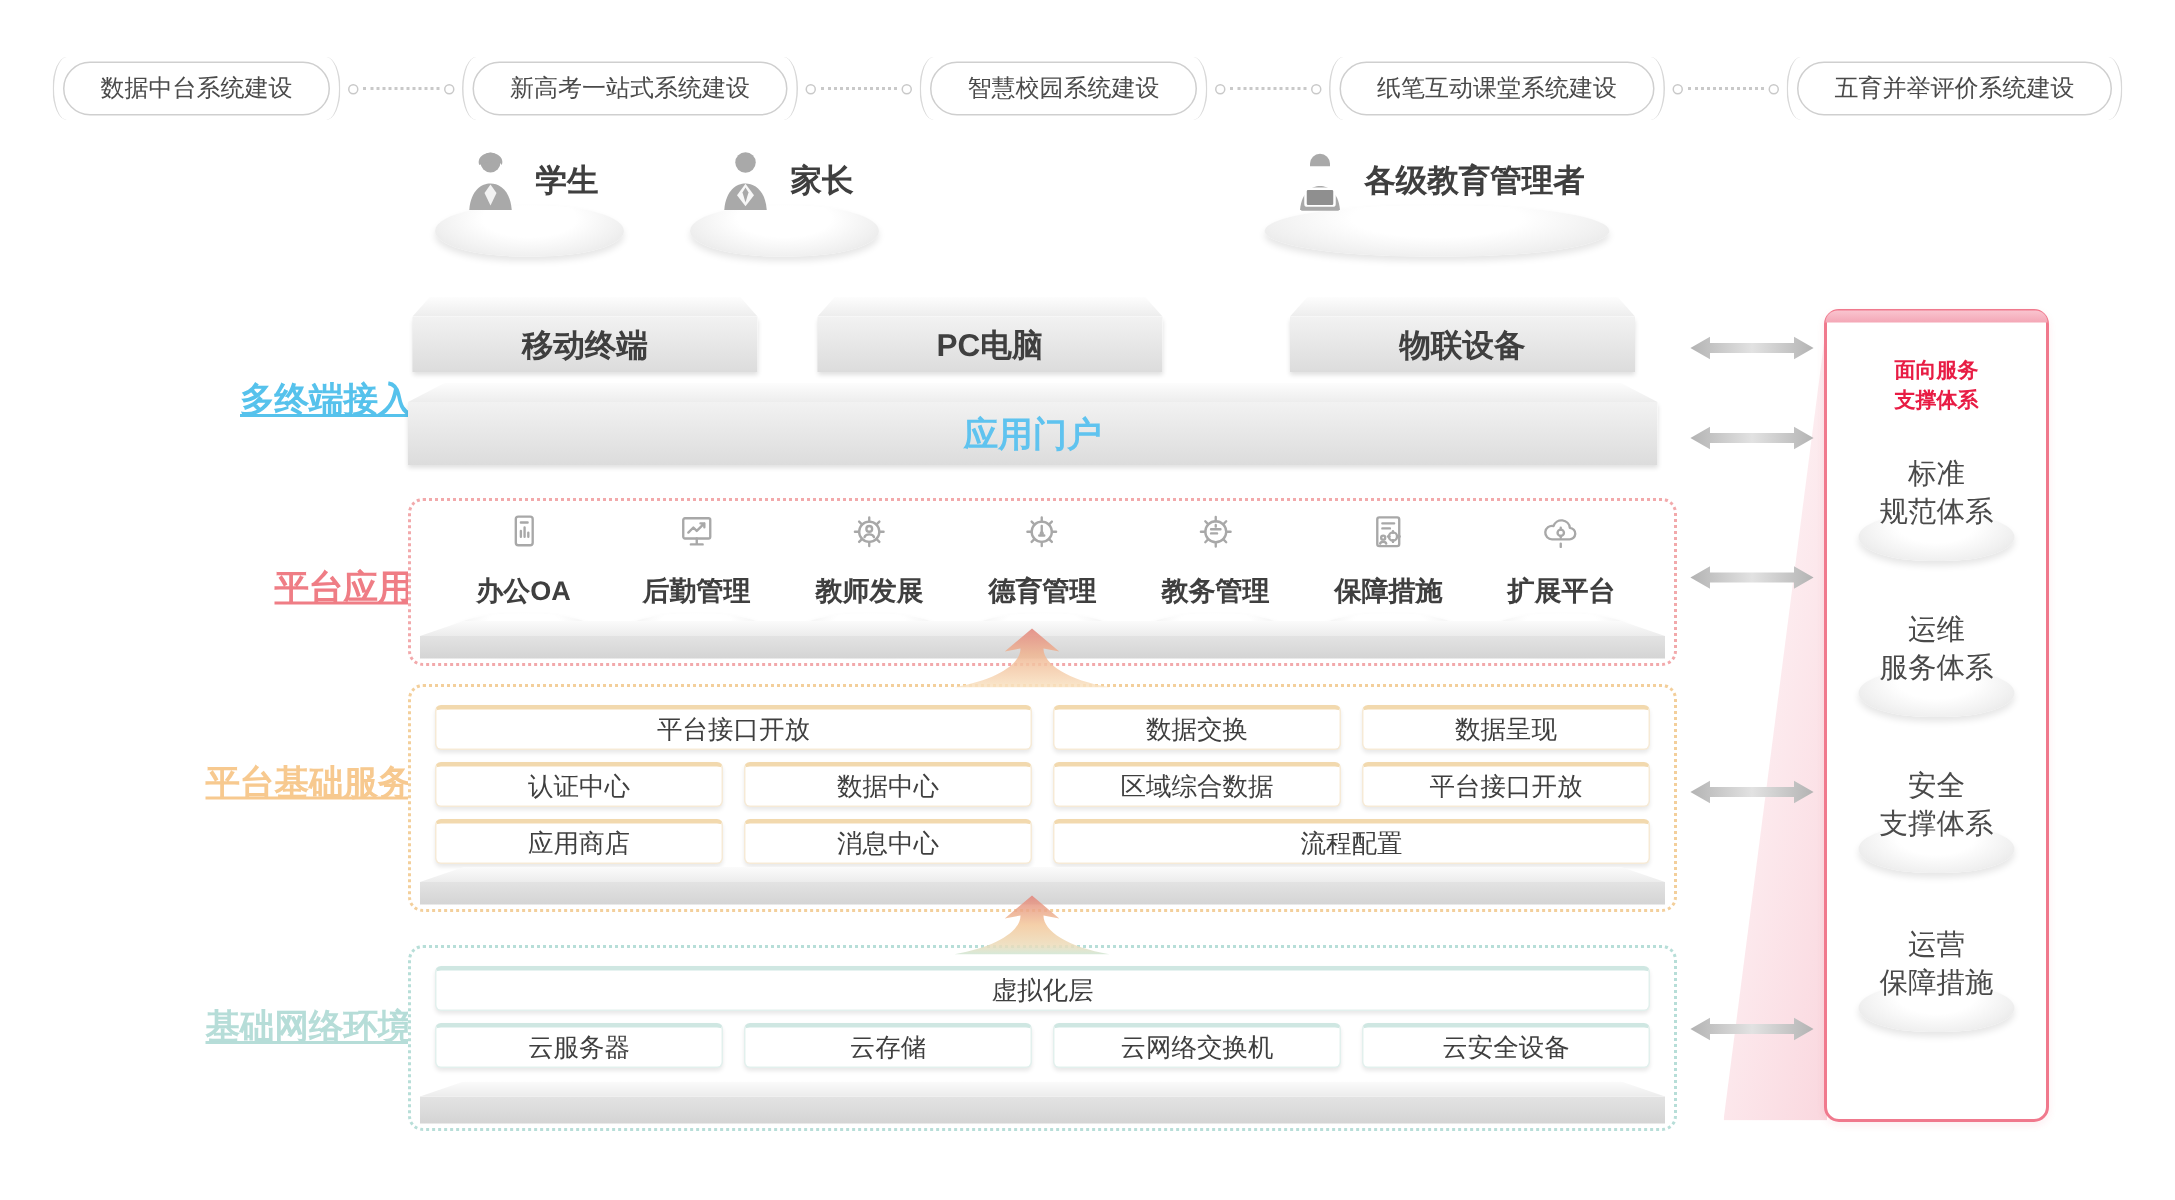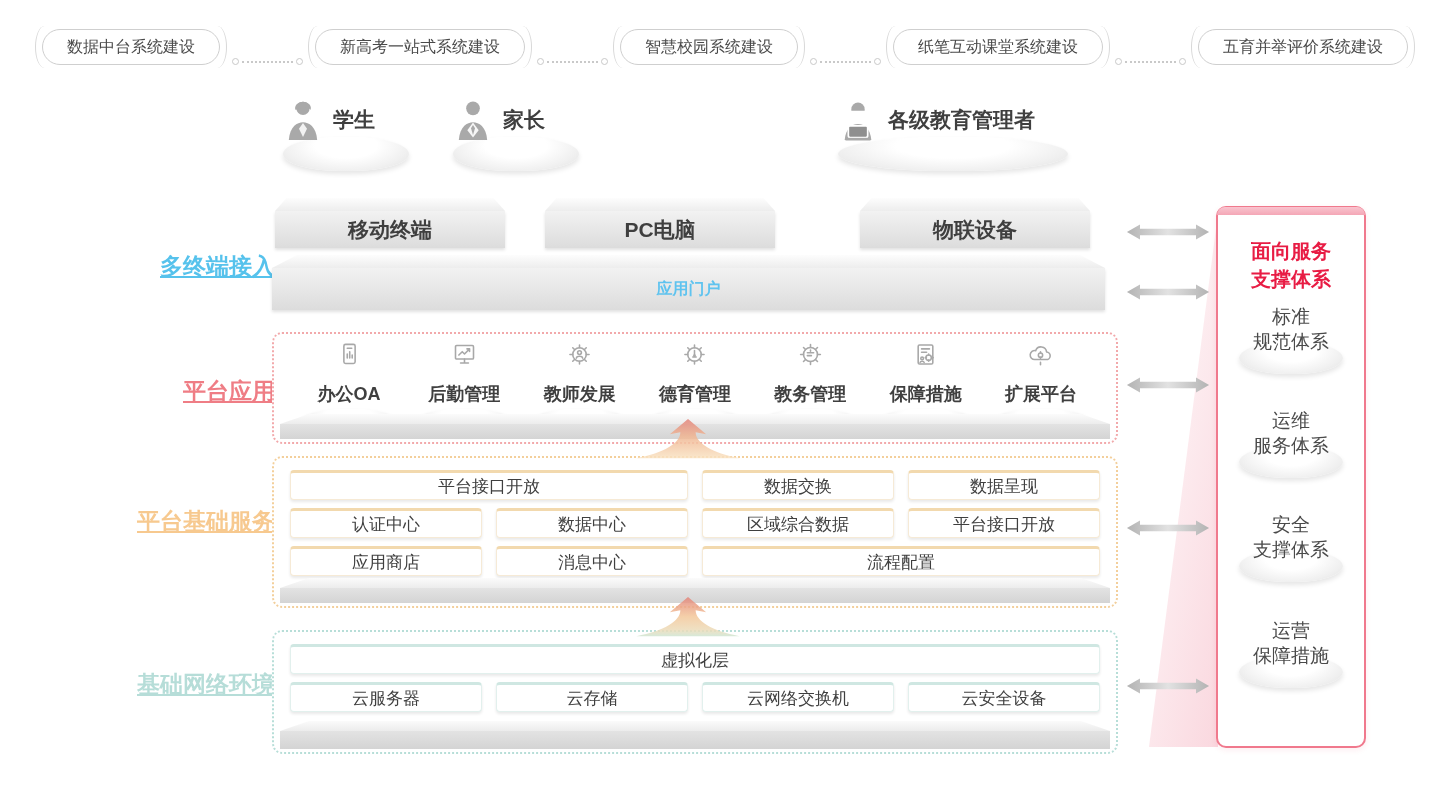--- a/index.html
+++ b/index.html
@@ -1,52 +1,52 @@
 <!DOCTYPE html>
 <html><head>
 <meta charset="utf-8">
 <style>
   * { margin:0; padding:0; box-sizing:border-box; }
   html,body { background:#fff; }
   body { font-family:"Liberation Sans","DejaVu Sans",sans-serif; color:#3f3f3f; }
   .canvas { position:relative; width:1450px; height:800px; background:#fff; overflow:hidden; }
 
   
-  .pill-row { position:absolute; left:42px; right:42px; top:27px; height:38px; display:flex; align-items:flex-end; }
+  .pill-row { position:absolute; left:42px; right:42px; top:40px; height:38px; display:flex; align-items:center; }
   .pill { position:relative; flex:0 0 auto; height:36px; display:flex; align-items:center; background:#fff;
           border:1.5px solid #cfcfcf; border-radius:999px; padding:0 24px; font-size:16px; font-weight:500; color:#4a4a4a; }
   .pill::before, .pill::after { content:""; position:absolute; top:-4px; bottom:-4px; width:18px; pointer-events:none; }
   .pill::before { left:-8px; border-left:1.5px solid #d8d8d8; border-radius:50%; }
   .pill::after  { right:-8px; border-right:1.5px solid #d8d8d8; border-radius:50%; }
   .connector { flex:1 1 auto; display:flex; align-items:center; padding:0 12px; min-width:48px; }
   .connector .dot { width:7px; height:7px; border:1.5px solid #c9c9c9; border-radius:50%; background:#fff; flex:0 0 auto; }
   .connector .dots { flex:1; border-top:2px dotted #c9c9c9; margin:0 3px; }
 
   
-  .user { position:absolute; top:96px; display:flex; flex-direction:column; }
+  .user { position:absolute; top:96px; display:flex; flex-direction:column; align-items:center; }
   .figure { position:relative; z-index:1; display:flex; align-items:center; gap:10px; height:48px; }
   .figure svg { width:40px; height:44px; }
   .user-label { font-size:21px; font-weight:700; color:#3f3f3f; }
   .oval { border-radius:50%/55%; background:radial-gradient(ellipse at 50% 25%, #ffffff 35%, #f0f0f0 70%, #e0e0e0 100%);
           box-shadow:0 3px 5px rgba(0,0,0,.10); }
   .user .oval { width:126px; height:34px; margin-top:-7px; }
   .user.wide .oval { width:230px; }
 
   
   .layer-label { position:absolute; left:55px; width:220px; text-align:right; font-size:23px; font-weight:700;text-decoration:underline; }
 
   
   .slab { position:absolute; }
   .slab .slab-top { height:13px; background:linear-gradient(180deg,#fdfdfd,#ededed);
                     clip-path:polygon(5% 0,95% 0,100% 100%,0 100%); }
   .slab .slab-face { height:37px; background:linear-gradient(180deg,#f2f2f2,#dcdcdc);
                      display:flex; align-items:center; justify-content:center;
                      font-size:21px; font-weight:700; color:#3f3f3f; box-shadow:0 2px 3px rgba(0,0,0,.12); }
   .slab.portal .slab-top { clip-path:polygon(3% 0,97% 0,100% 100%,0 100%); }
-  .slab.portal .slab-face { height:42px; font-size:16px; color:#5fc3ef; }
+  .slab.portal .slab-face { height:42px; font-size:23px; color:#5fc3ef; }
 
   
   .sect { position:absolute; left:272px; width:846px; border-radius:10px; background:#fff; }
   .sect.apps-box     { top:332px; height:112px; border:2px dotted #f2a9ab; }
   .sect.services-box { top:456px; height:152px; border:2px dotted #f3cf9b; }
   .sect.network-box  { top:630px; height:124px; border:2px dotted #b7ded8; }
 
   .box-base { position:absolute; left:6px; right:6px; bottom:3px; }
   .box-base .bt { height:10px; background:linear-gradient(180deg,#fbfbfb,#ececec); clip-path:polygon(3.5% 0,96.5% 0,100% 100%,0 100%); }
   .box-base .bf { height:15px; background:linear-gradient(180deg,#e3e3e3,#d4d4d4); }
@@ -75,21 +75,21 @@
   .harrow { position:absolute; left:1126px; width:84px; height:20px; z-index:2; }
 
   
   .flare { position:absolute; left:1149px; top:213px; width:69px; height:534px;
            background:linear-gradient(100deg, rgba(248,200,209,0.05), rgba(246,183,196,0.55));
            clip-path:polygon(100% 0,100% 100%,0 100%); z-index:0; }
   .panel { position:absolute; left:1216px; top:206px; width:150px; height:542px; background:#fff;
            border:2px solid #f0798d; border-radius:10px; z-index:1; box-shadow:0 2px 6px rgba(232,28,68,.08); }
   .panel-strip { height:8px; margin:-1px -1px 0 -1px; border-radius:8px 8px 0 0;
                  background:linear-gradient(180deg,#f9c4cf,#f4a7b6); }
-  .panel-title { margin-top:22px; text-align:center; font-size:20px; font-weight:700; color:#e81c44; line-height:1.4; }
+  .panel-title { margin-top:22px; text-align:center; font-size:14px; font-weight:700; color:#e81c44; line-height:1.4; }
   .p-item { position:absolute; left:0; right:0; display:flex; flex-direction:column; align-items:center; }
   .p-item .t { position:relative; z-index:1; text-align:center; font-size:19px; font-weight:500; color:#4a4a4a; line-height:1.32; }
   .p-item .oval { width:104px; height:32px; margin-top:-12px; }
 
   .person-icon { fill:#a9a9a9; }
 </style>
 </head>
 <body>
 
 <svg width="0" height="0" style="position:absolute" aria-hidden="true">

